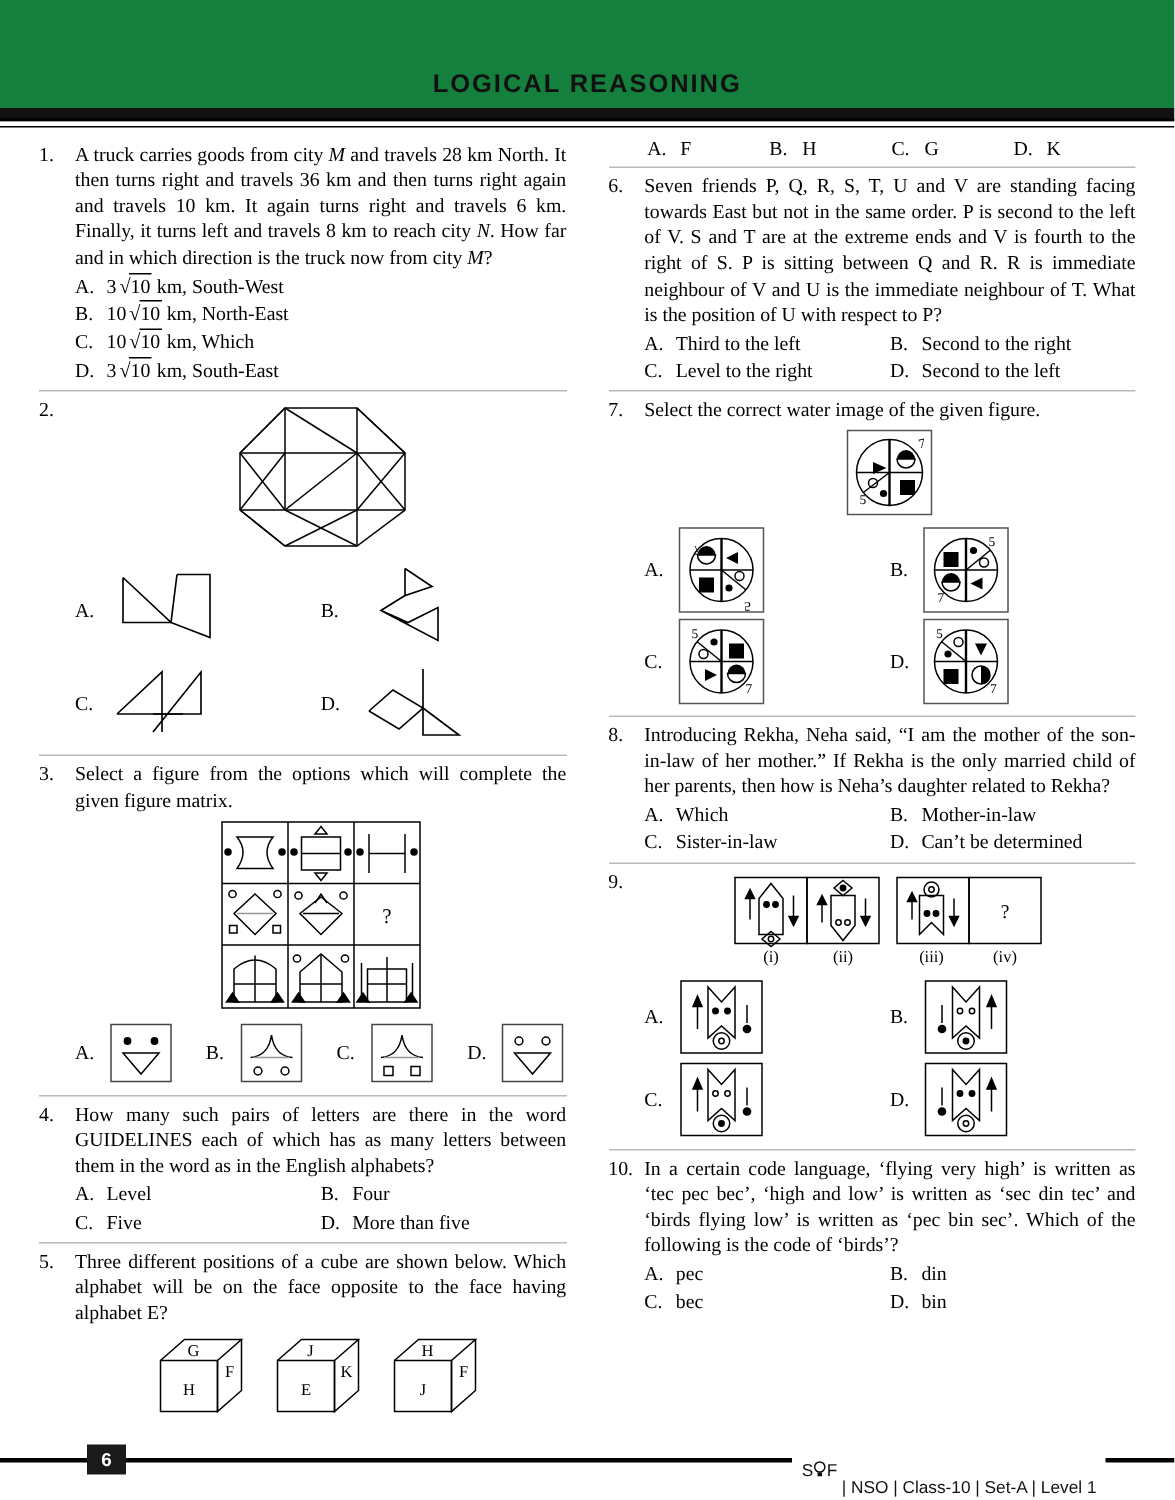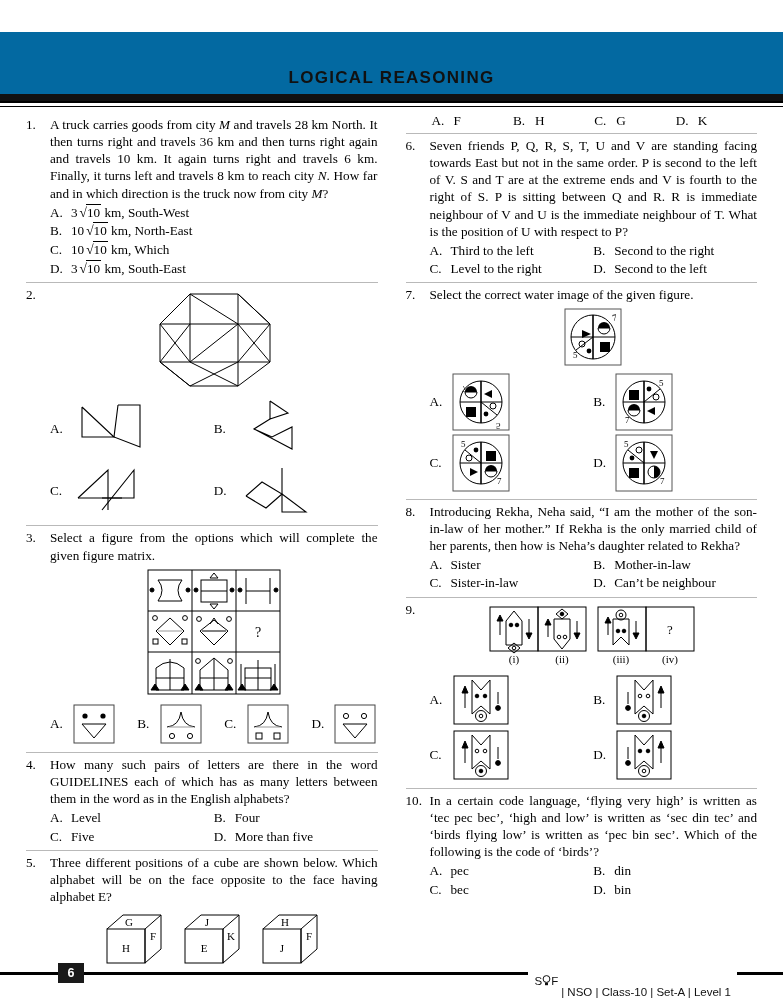--- a/index.html
+++ b/index.html
@@ -1,19 +1,19 @@
 <!DOCTYPE html>
 <html><head>
 <meta charset="utf-8">
 <style>
   html,body{margin:0;padding:0;background:#fff;}
   body{width:783px;height:1000px;font-family:"Liberation Serif",serif;color:#000;position:relative;overflow:hidden;}
 
   
-  .page-header{height:62px;background:#0369a1;position:relative;margin-top:32px;}
+  .page-header{height:72px;background:#15803d;position:relative;}
   .page-header .title{
     position:absolute;left:0;right:0;bottom:6px;text-align:center;
     font-family:"Liberation Sans",sans-serif;font-weight:bold;font-size:17px;
     letter-spacing:1.3px;color:#111;
   }
   .header-rule{height:7px;background:#111;border-bottom:2px solid #000;}
   .header-rule2{height:3px;background:#fff;border-bottom:1px solid #000;}
 
   
   .sheet{position:relative;width:783px;}
@@ -541,35 +541,35 @@
     <div class="qsep"></div>
 
     <div class="q">
       <div class="qnum">8.</div>
       <div class="qbody">
         <span>Introducing Rekha, Neha said, “I am the mother of the son-in-law of her mother.” If Rekha is the only married child of her parents, then how is Neha’s daughter related to Rekha?</span>
         <div class="opts opt2">
           <div class="orow">
             <div class="o">
               <span class="ol">A.</span>
-              <span>Sister</span>
+              <span>Which</span>
             </div>
             <div class="o">
               <span class="ol">B.</span>
               <span>Mother-in-law</span>
             </div>
           </div>
           <div class="orow">
             <div class="o">
               <span class="ol">C.</span>
               <span>Sister-in-law</span>
             </div>
             <div class="o">
               <span class="ol">D.</span>
-              <span>Can’t be neighbour</span>
+              <span>Can’t be determined</span>
             </div>
           </div>
         </div>
       </div>
     </div>
 
     <div class="qsep"></div>
 
     <div class="q">
       <div class="qnum">9.</div>

